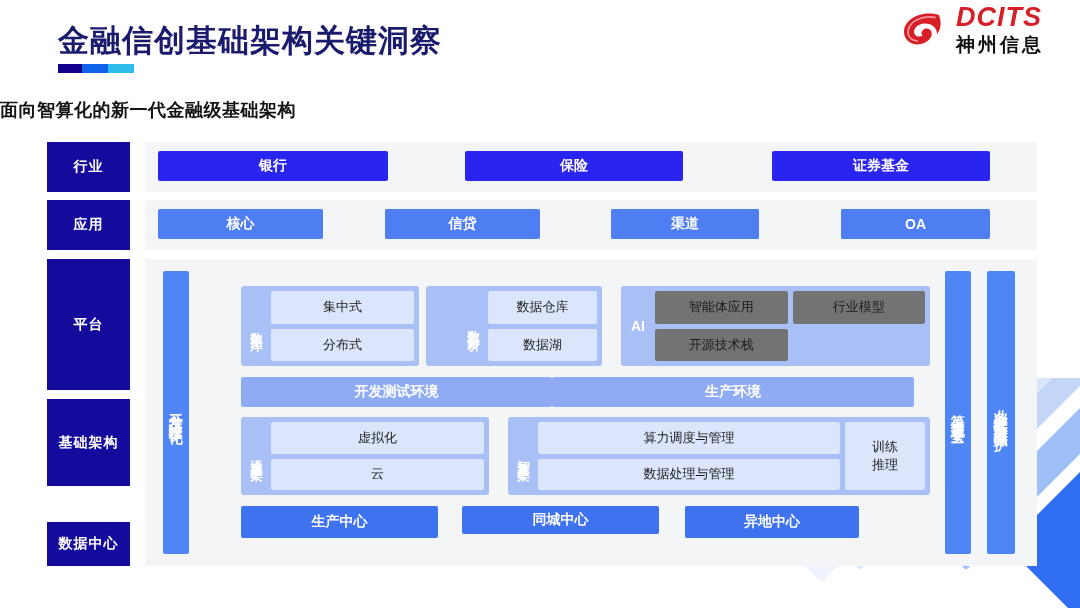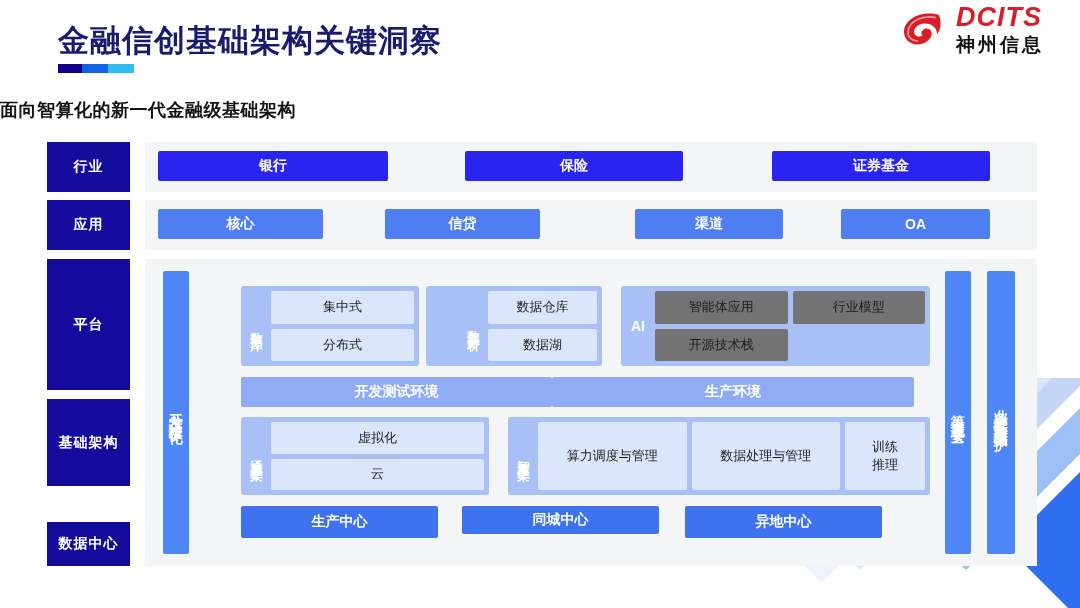--- a/index.html
+++ b/index.html
@@ -125,21 +125,21 @@
 
     <div class="panel" style="top:0px;height:50px;">
       <div class="bx bx-deep" style="position:absolute;left:13px;top:9px;width:230px;height:30px;">银行</div>
       <div class="bx bx-deep" style="position:absolute;left:320px;top:9px;width:218px;height:30px;">保险</div>
       <div class="bx bx-deep" style="position:absolute;left:627px;top:9px;width:218px;height:30px;">证券基金</div>
     </div>
 
     <div class="panel" style="top:58px;height:50px;">
       <div class="bx bx-mid" style="position:absolute;left:13px;top:9px;width:165px;height:30px;">核心</div>
       <div class="bx bx-mid" style="position:absolute;left:240px;top:9px;width:155px;height:30px;">信贷</div>
-      <div class="bx bx-mid" style="position:absolute;left:490px;top:9px;width:148px;height:30px;">渠道</div>
+      <div class="bx bx-mid" style="position:absolute;left:466px;top:9px;width:148px;height:30px;">渠道</div>
       <div class="bx bx-mid" style="position:absolute;left:696px;top:9px;width:149px;height:30px;">OA</div>
     </div>
 
     <div class="panel" style="top:117px;height:307px;">
 
       <div class="sidebar-v" style="left:18px;top:12px;width:26px;height:283px;">
         <span class="vtext">开发运维一体化</span>
       </div>
 
       <div class="sidebar-v" style="right:66px;top:12px;width:26px;height:283px;">
@@ -189,30 +189,30 @@
           <div class="cell">虚拟化</div>
           <div class="cell">云</div>
         </div>
       </div>
 
       <div class="grp" style="left:363px;top:158px;width:422px;height:78px;">
         <div class="grp-label">
           <span class="vtext">智算框架</span>
         </div>
         <div class="grp-body" style="flex-direction:row;">
-          <div style="flex:1;display:flex;gap:5px;">
+          <div style="flex:1;display:flex;flex-direction:column;gap:5px;">
             <div class="cell">算力调度与管理</div>
             <div class="cell">数据处理与管理</div>
           </div>
           <div class="cell" style="width:80px;flex:none;flex-direction:column;line-height:1.35;">
             <span>训练</span>
             <span>推理</span>
           </div>
         </div>
       </div>
 
       <div class="bx bx-mid2" style="position:absolute;left:96px;top:247px;width:197px;height:32px;">生产中心</div>
       <div class="bx bx-mid2" style="position:absolute;left:317px;top:247px;width:197px;height:28px;">同城中心</div>
-      <div class="bx bx-mid2" style="position:absolute;left:540px;top:247px;width:197px;height:32px;">异地中心</div>
+      <div class="bx bx-mid2" style="position:absolute;left:540px;top:247px;width:174px;height:32px;">异地中心</div>
 
     </div>
   </div>
 </div>
 
 </body></html>

